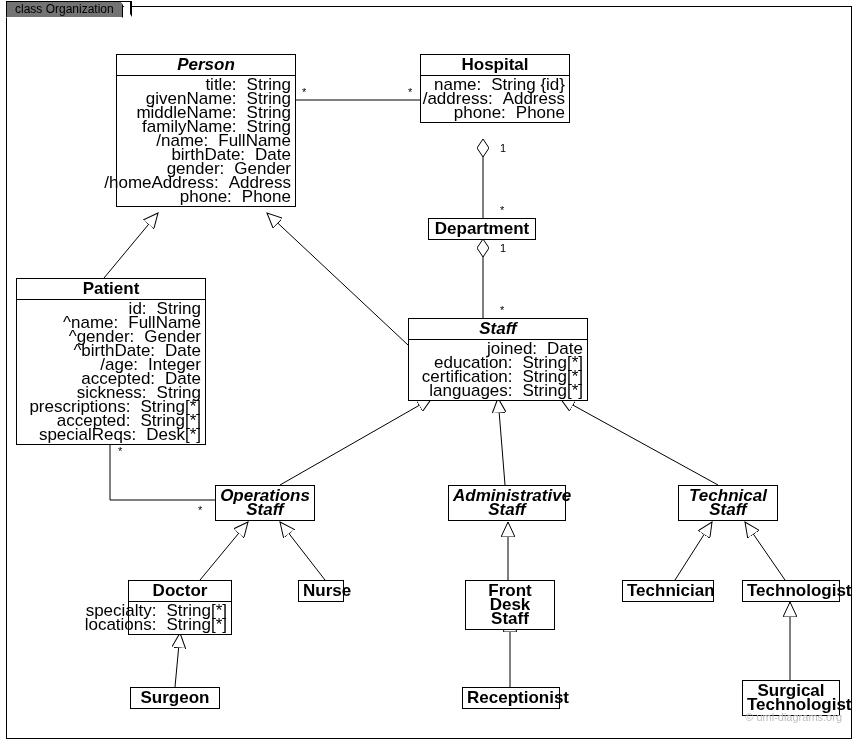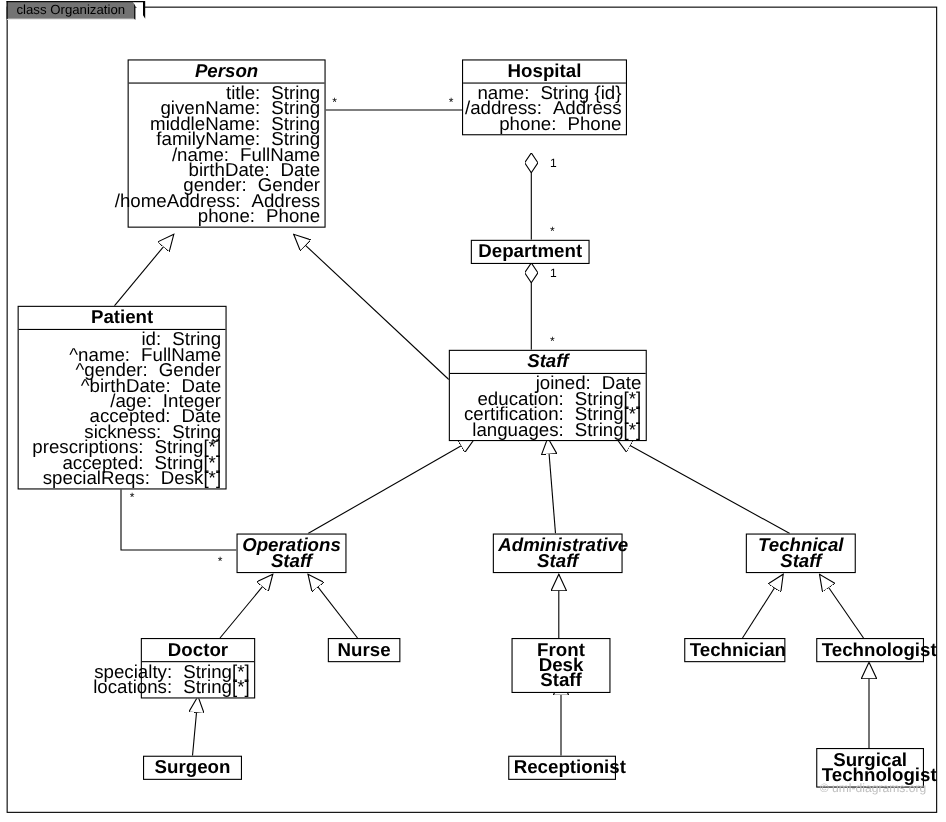--- a/index.html
+++ b/index.html
@@ -185,21 +185,21 @@
           <span>specialty:</span>
           <span>String[*]</span>
         </div>
         <div class="row">
           <span>locations:</span>
           <span>String[*]</span>
         </div>
       </div>
   </div>
 
-  <div class="cls" style="left:298px;top:580px;width:66px">
+  <div class="cls" style="left:298px;top:580px;width:46px">
     <div class="hdr no-italic" style="border-bottom:none">Nurse</div>
   </div>
 
   <div class="cls" style="left:465px;top:580px;width:90px">
     <div class="hdr no-italic" style="border-bottom:none">
       <span>Front Desk</span><br>
       <span>Staff</span>
     </div>
   </div>
 

